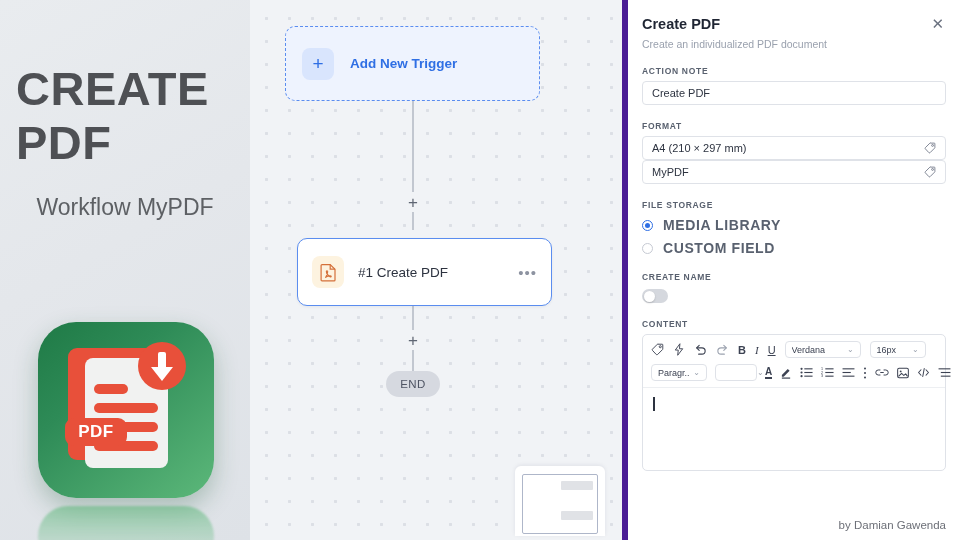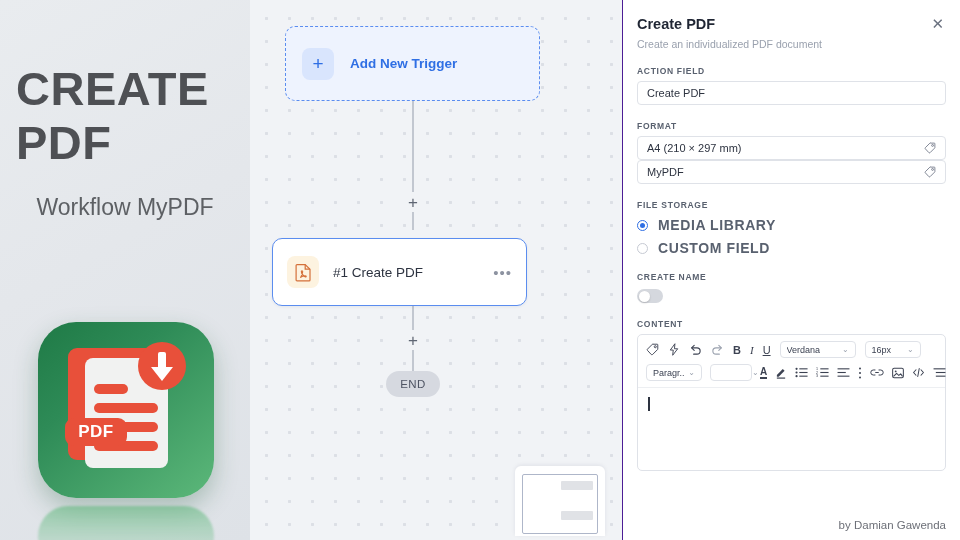--- a/index.html
+++ b/index.html
@@ -109,21 +109,21 @@
     width: 32px; height: 32px; border-radius: 8px;
     background: #d9e5fd; color: #2f6fe4;
     display: flex; align-items: center; justify-content: center;
     font-size: 19px; flex: none;
   }
   .trigger-label {
     margin-left: 16px; color: #2f6fe4; font-size: 13.5px; font-weight: bold;
   }
 
   .node-action {
-    position: absolute; left: 22px; top: 238px; width: 255px; height: 68px;
+    position: absolute; left: 47px; top: 238px; width: 255px; height: 68px;
     border: 1.6px solid #5b8def; border-radius: 10px; background: #fff;
     display: flex; align-items: center; padding: 0 14px;
     box-shadow: 0 1px 3px rgba(20,30,60,.06);
   }
   .pdf-chip {
     width: 32px; height: 32px; border-radius: 8px; background: #fdf3e0;
     display: flex; align-items: center; justify-content: center; flex: none;
   }
   .node-label { margin-left: 14px; color: #2d3340; font-size: 13.5px; flex: 1; }
   .node-dots { color: #8d93a1; font-size: 15px; letter-spacing: 1px; }
@@ -144,21 +144,21 @@
   .pc-inner { width: 100%; height: 60px; border: 1.5px solid #aeb6c9; border-radius: 2px; background:#fff; position: relative;}
   .pc-blk { position: absolute; right: 4px; background: #e0e2e6; height: 9px; border-radius: 1px; width: 32px; }
   .pcb1 { top: 6px; }
   .pcb2 { top: 36px; }
   .pc-topdots { position: absolute; top: -6px; left: 4px; right: 4px; height: 4px;
     background-image: radial-gradient(#e3e5e9 2px, transparent 2px); background-size: 17px 4px; }
 
   
   .panel {
     position: absolute; left: 622px; top: 0; width: 338px; height: 540px;
-    background: #fff; border-left: 1px solid #4c1d95;
+    background: #fff; border-left: 6px solid #4c1d95;
     padding: 16px 14px 0 14px;
   }
   .panel-head { display: flex; align-items: flex-start; }
   .panel-title { font-size: 14.5px; font-weight: bold; color: #1f2533; flex: 1; }
   .panel-close { color: #6b7280; font-size: 15px; line-height: 1; cursor: pointer; padding: 0 2px; }
   .panel-desc { font-size: 10.5px; color: #9aa1ae; margin-top: 6px; }
 
   .fld-label {
     font-size: 8.5px; font-weight: bold; color: #59616f;
     letter-spacing: .7px; margin-top: 16px; margin-bottom: 5px;
@@ -280,21 +280,21 @@
   </div>
 </div>
 
 <div class="panel">
   <div class="panel-head">
     <div class="panel-title">Create PDF</div>
     <div class="panel-close">✕</div>
   </div>
   <div class="panel-desc">Create an individualized PDF document</div>
 
-  <div class="fld-label">ACTION FIELD</div>
+  <div class="fld-label">ACTION NOTE</div>
   <div class="input">
     <span class="val">Create PDF</span>
   </div>
 
   <div class="fld-label">FORMAT</div>
   <div class="input">
     <span class="val">A4 (210 × 297 mm)</span>
     <span class="tag-ic">
       <svg width="12" height="12" viewBox="0 0 14 14" fill="none">
         <path d="M7.6 1.3H12a.7.7 0 0 1 .7.7v4.4a1 1 0 0 1-.3.7l-5.3 5.3a1 1 0 0 1-1.4 0L1.6 8a1 1 0 0 1 0-1.4l5.3-5.3a1 1 0 0 1 .7-.3z" stroke="#6d7484" stroke-width="1"></path>

